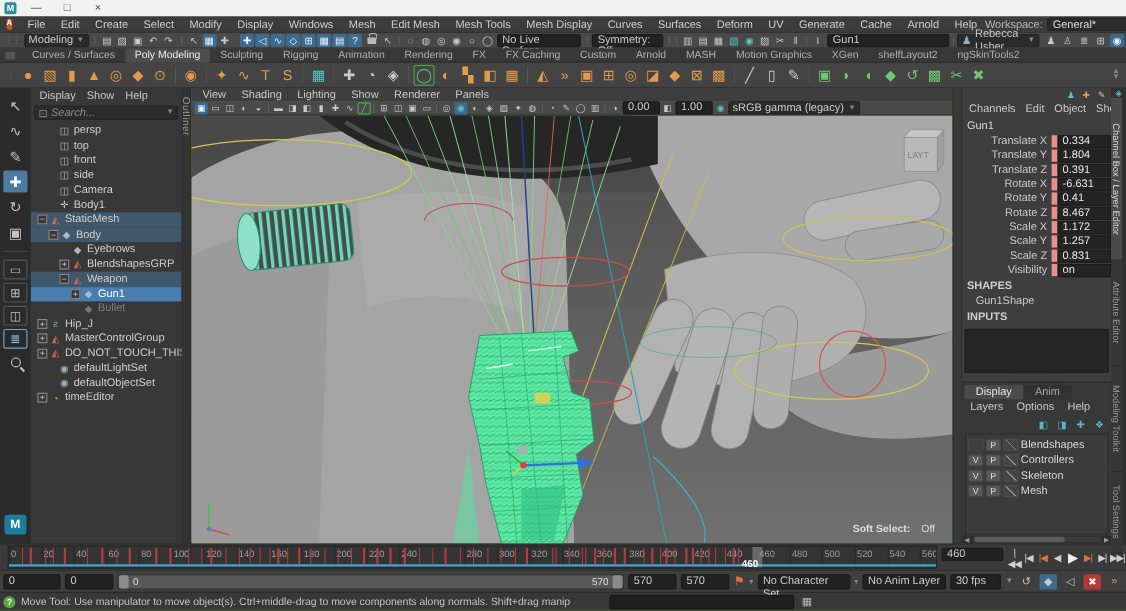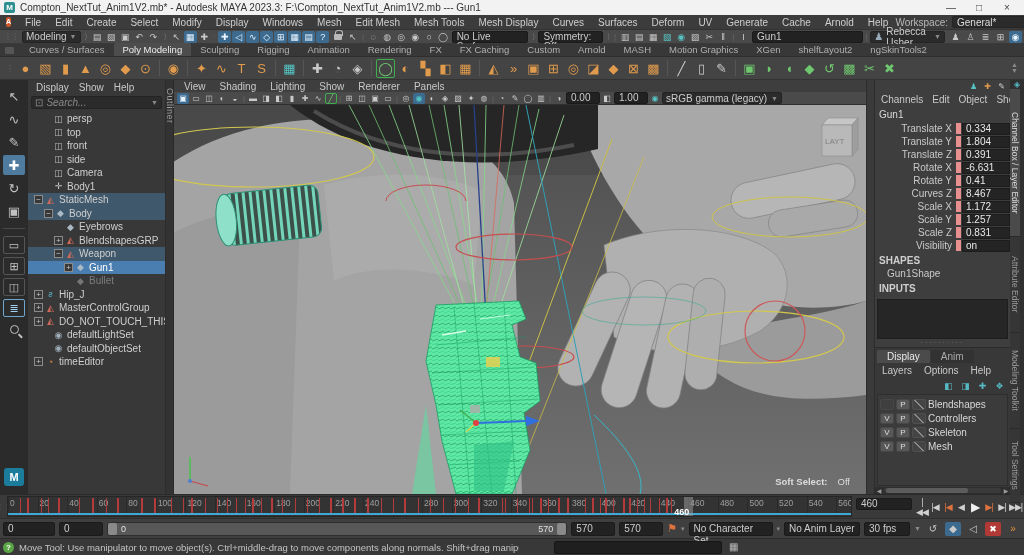--- a/index.html
+++ b/index.html
@@ -32,21 +32,21 @@
   .sep { width:4px; color:#666; font-size:8px; text-align:center; }
   .ibox { width:13px; height:12px; border-radius:2px; display:flex; align-items:center; justify-content:center; font-size:9px; color:#c9c9c9; flex:0 0 auto; }
   .ibox.act { background:#3d6b8f; color:#e8f4ff; }
   .ibox.teal { color:#56c4c4; }
   .ibox.orange { color:#e09b4d; }
   .ibox.green { color:#6fc76f; }
   .ibox.gborder { border:1px solid #3fae4f; }
   .field { background:#222; border:1px solid #1a1a1a; border-radius:2px; height:12px; line-height:10px; padding:0 4px; color:#ccc; }
 
   
-  .shelftabs { height:13px; background:#383838; display:flex; align-items:flex-end; padding-left:20px; border-bottom:1px solid #2e2e2e; position:relative;}
+  .shelftabs { height:13px; background:#383838; display:flex; align-items:center; padding-left:20px; border-bottom:1px solid #2e2e2e; position:relative;}
   .shelftab { padding:1px 9px; font-size:9.5px; color:#b0b0b0; white-space:nowrap; }
   .shelftab.active { background:#4d4d4d; color:#eee; border-radius:2px 2px 0 0; }
   .shelf-min { position:absolute; left:5px; top:3px; width:9px; height:7px; background:#555; border-radius:1px; }
   .shelf { height:23px; background:#444; display:flex; align-items:center; padding:0 4px; gap:1px; border-bottom:1px solid #333; overflow:hidden;}
   .shelf .ibox { width:19px; height:19px; font-size:13px; }
   .shelf .vsep { width:1px; height:16px; background:#383838; border-right:1px solid #555; margin:0 3px; }
   .shelf-scroll { margin-left:auto; color:#888; font-size:7px; display:flex; flex-direction:column; line-height:6px; padding-right:2px;}
 
   
   .main { display:flex; height:414px; }
@@ -172,21 +172,20 @@
   .cmd-out { flex:1; height:13px; background:#1f1f1f; border:1px solid #171717; border-radius:2px; color:#c9c9c9; padding:0 4px; line-height:12px;}
   .cmd-grid { width:13px; height:12px; color:#b9b9b9; font-size:10px; text-align:center;}
 </style>
 </head>
 <body>
 
 <div id="app">
 
   <div class="titlebar">
     <div class="app-ico">M</div>
-    <div class="title-text">Compton_NextTut_Anim1V2.mb* - Autodesk MAYA 2023.3: F:\Compton_NextTut_Anim1V2.mb --- Gun1</div>
     <div class="win-btns">
       <div class="win-btn">—</div>
       <div class="win-btn">□</div>
       <div class="win-btn">×</div>
     </div>
   </div>
 
   <div class="menubar">
     <div class="maya-ico">A</div>
     <div id="main-menus" style="display:flex;">
@@ -722,21 +721,21 @@
             <span class="ch-name">Rotate X</span>
             <span class="ch-strip"></span>
             <span class="ch-val">-6.631</span>
           </div>
           <div class="ch-row">
             <span class="ch-name">Rotate Y</span>
             <span class="ch-strip"></span>
             <span class="ch-val">0.41</span>
           </div>
           <div class="ch-row">
-            <span class="ch-name">Curves Z</span>
+            <span class="ch-name">Rotate Z</span>
             <span class="ch-strip"></span>
             <span class="ch-val">8.467</span>
           </div>
           <div class="ch-row">
             <span class="ch-name">Scale X</span>
             <span class="ch-strip"></span>
             <span class="ch-val">1.172</span>
           </div>
           <div class="ch-row">
             <span class="ch-name">Scale Y</span>

